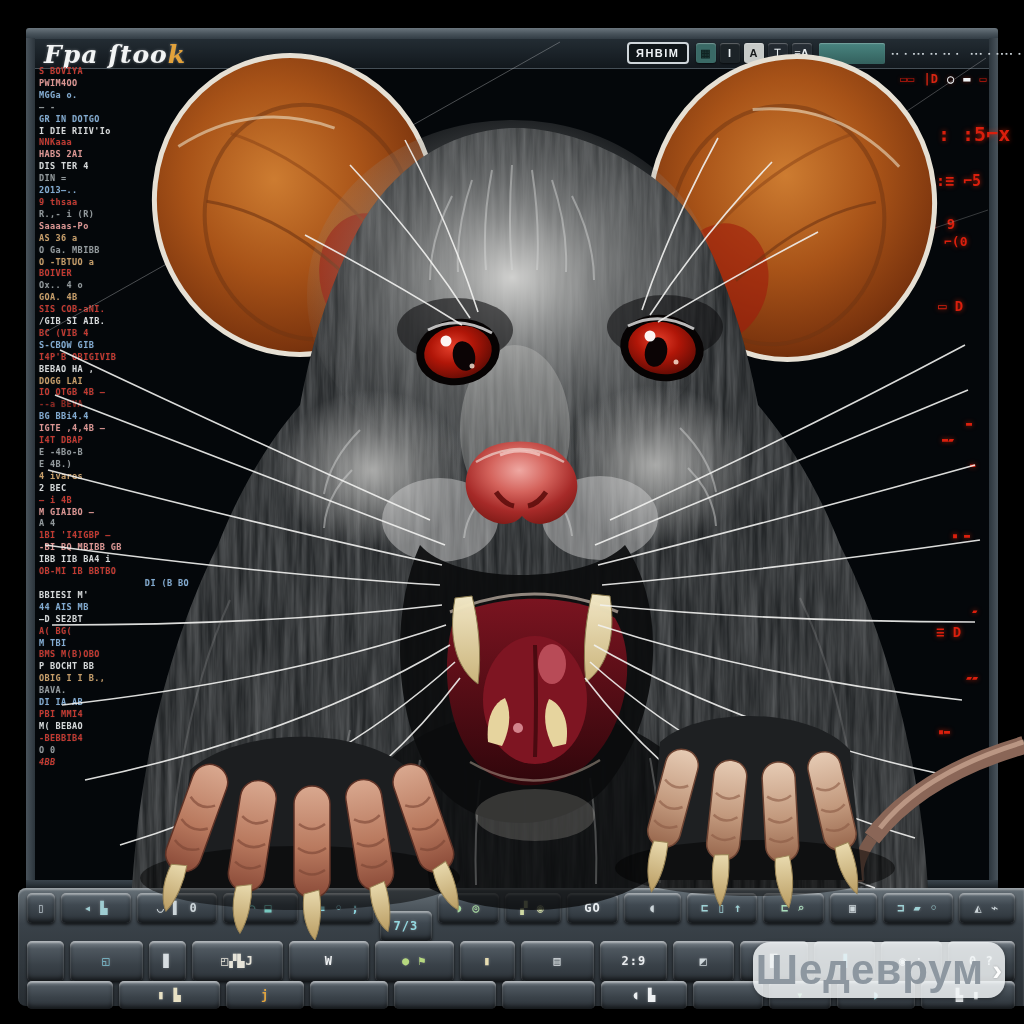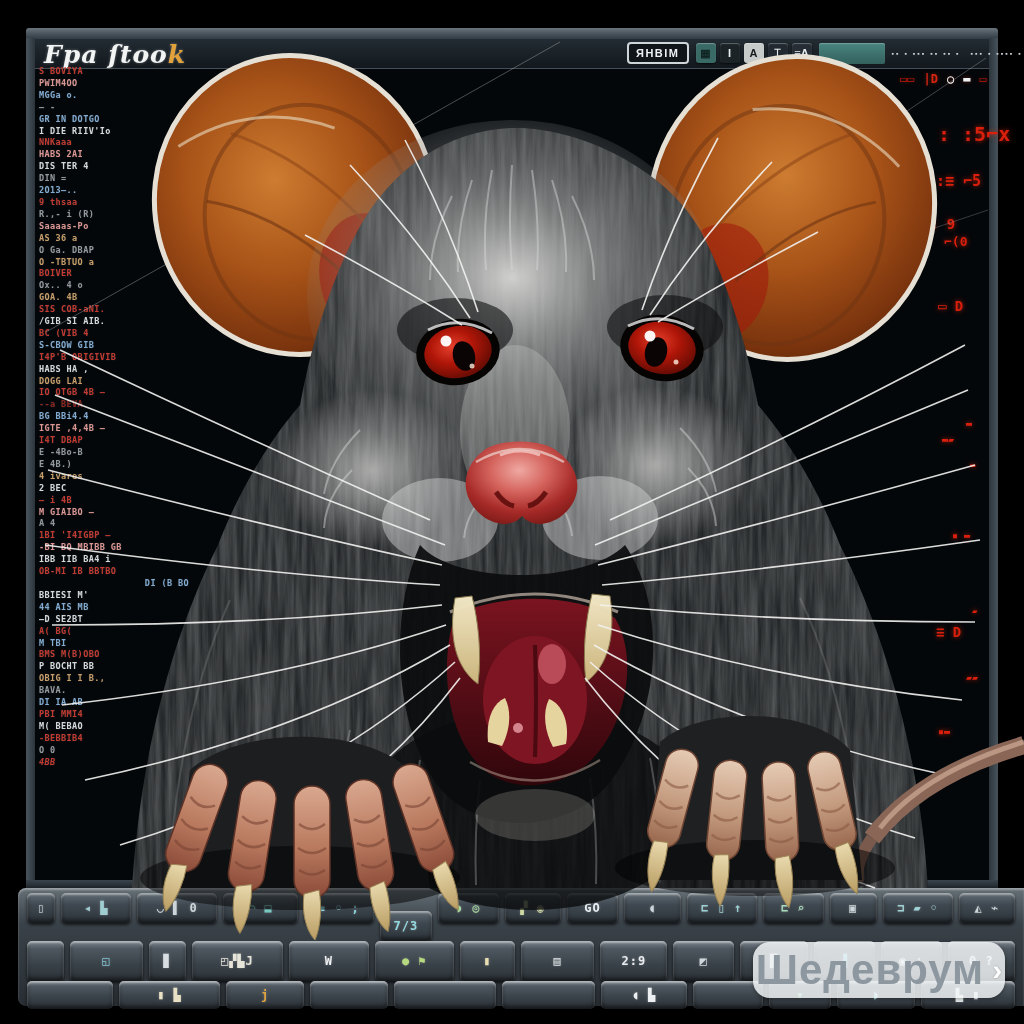--- a/index.html
+++ b/index.html
@@ -111,31 +111,31 @@
     <div class="code-line" style="color: rgb(214, 217, 218);">I DIE RIIV'Io</div>
     <div class="code-line" style="color: rgb(194, 58, 49);">NNKaaa</div>
     <div class="code-line" style="color: rgb(220, 150, 147);">HABS 2AI</div>
     <div class="code-line" style="color: rgb(214, 217, 218);">DIS TER 4</div>
     <div class="code-line" style="color: rgb(147, 154, 157);">DIN =</div>
     <div class="code-line" style="color: rgb(130, 171, 209);">2O13—..</div>
     <div class="code-line" style="color: rgb(194, 58, 49);">9 thsaa</div>
     <div class="code-line" style="color: rgb(147, 154, 157);">R.,- i (R)</div>
     <div class="code-line" style="color: rgb(220, 150, 147);">Saaaas-Po</div>
     <div class="code-line" style="color: rgb(199, 158, 105);">AS   36 a</div>
-    <div class="code-line" style="color: rgb(147, 154, 157);">O Ga. DBAP</div>
+    <div class="code-line" style="color: rgb(147, 154, 157);">O Ga. MBIBB</div>
     <div class="code-line" style="color: rgb(199, 158, 105);">O -TBTUO a</div>
     <div class="code-line" style="color: rgb(194, 58, 49);">BOIVER</div>
     <div class="code-line" style="color: rgb(147, 154, 157);">Ox.. 4 o</div>
     <div class="code-line" style="color: rgb(199, 158, 105);">GOA. 4B</div>
     <div class="code-line" style="color: rgb(194, 58, 49);">SIS COB-aNI.</div>
     <div class="code-line" style="color: rgb(214, 217, 218);">/GIB SI AIB.</div>
     <div class="code-line" style="color: rgb(194, 58, 49);">BC (VIB 4</div>
     <div class="code-line" style="color: rgb(130, 171, 209);">S-CBOW GIB</div>
     <div class="code-line" style="color: rgb(194, 58, 49);">I4P'B OBIGIVIB</div>
-    <div class="code-line" style="color: rgb(214, 217, 218);">HABS HA ,</div>
+    <div class="code-line" style="color: rgb(214, 217, 218);">BEBAO HA ,</div>
     <div class="code-line" style="color: rgb(199, 158, 105);">DOGG LAI</div>
     <div class="code-line" style="color: rgb(194, 58, 49);">IO OTGB 4B —</div>
     <div class="code-line" style="color: rgb(142, 39, 33);">--a BEVA</div>
     <div class="code-line" style="color: rgb(130, 171, 209);">BG BBi4.4</div>
     <div class="code-line" style="color: rgb(220, 150, 147);">IGTE ,4,4B —</div>
     <div class="code-line" style="color: rgb(194, 58, 49);">I4T DBAP</div>
     <div class="code-line" style="color: rgb(147, 154, 157);">E  -4Bo-B</div>
     <div class="code-line" style="color: rgb(147, 154, 157);">E  4B.)</div>
     <div class="code-line" style="color: rgb(199, 158, 105);">4 ivares</div>
     <div class="code-line" style="color: rgb(214, 217, 218);">2 BEC</div>

